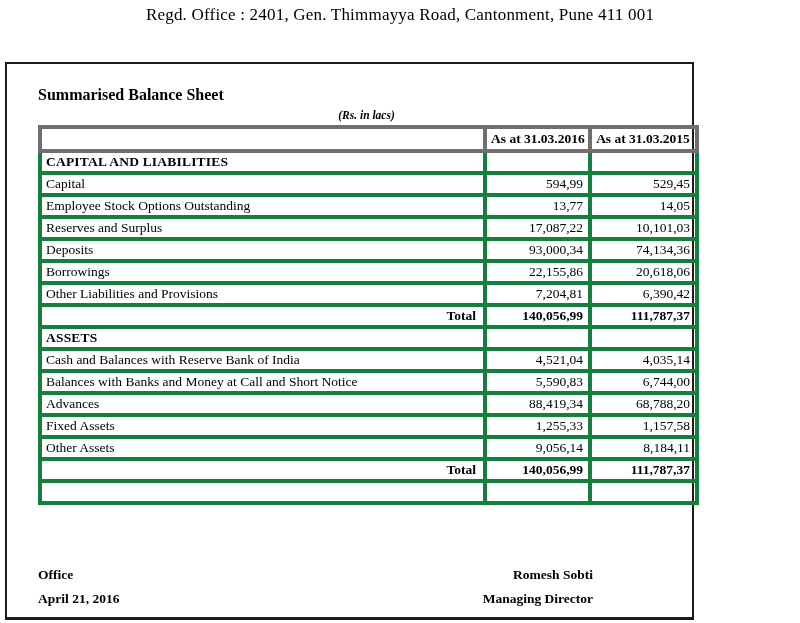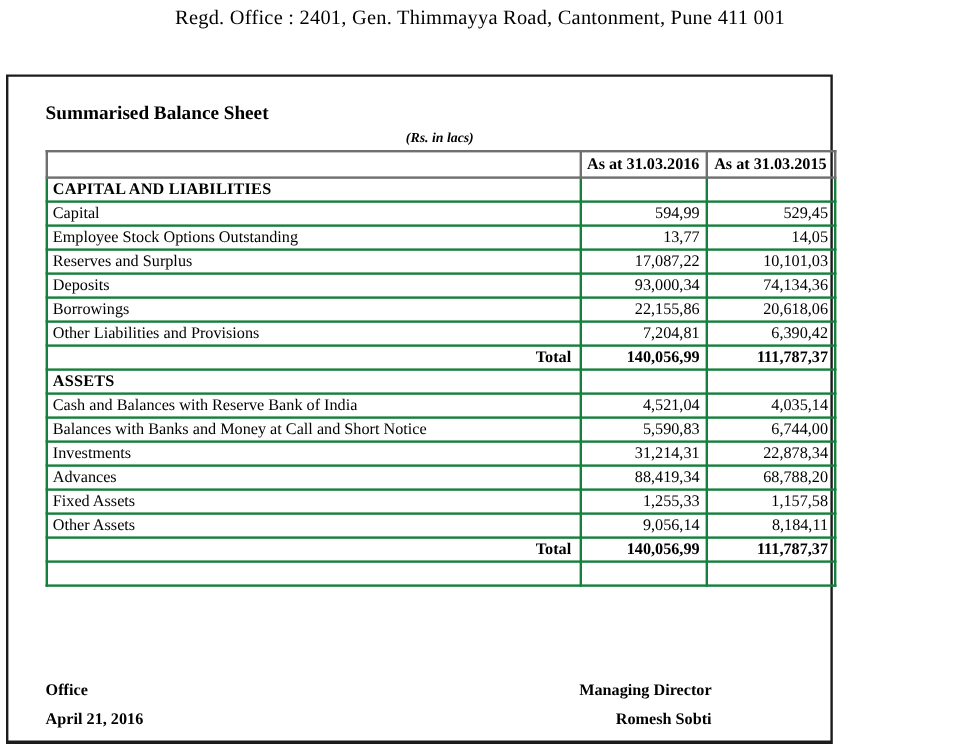--- a/index.html
+++ b/index.html
@@ -70,21 +70,21 @@
     width: 657px;
     table-layout: fixed;
     border-collapse: collapse;
   }
   table.balance-sheet col.c-label { width: 445px; }
   table.balance-sheet col.c-2016  { width: 105px; }
   table.balance-sheet col.c-2015  { width: 107px; }
 
   table.balance-sheet th,
   table.balance-sheet td {
-    border: 2px solid #15803d;
+    border: 4px solid #15803d;
     font-size: 13.5px;
     height: 18px;
     line-height: 18px;
     padding: 0 5px 0 4px;
     overflow: hidden;
     white-space: nowrap;
   }
   table.balance-sheet th {
     font-weight: bold;
     text-align: center;
@@ -196,25 +196,20 @@
             <td class="cell-label">Cash and Balances with Reserve Bank of India</td>
             <td class="cell-2016">4,521,04</td>
             <td class="cell-2015">4,035,14</td>
           </tr>
           <tr class="row-data">
             <td class="cell-label">Balances with Banks and Money at Call and Short Notice</td>
             <td class="cell-2016">5,590,83</td>
             <td class="cell-2015">6,744,00</td>
           </tr>
           <tr class="row-data">
-            <td class="cell-label">Investments</td>
-            <td class="cell-2016">31,214,31</td>
-            <td class="cell-2015">22,878,34</td>
-          </tr>
-          <tr class="row-data">
             <td class="cell-label">Advances</td>
             <td class="cell-2016">88,419,34</td>
             <td class="cell-2015">68,788,20</td>
           </tr>
           <tr class="row-data">
             <td class="cell-label">Fixed Assets</td>
             <td class="cell-2016">1,255,33</td>
             <td class="cell-2015">1,157,58</td>
           </tr>
           <tr class="row-data">
@@ -235,17 +230,17 @@
         </tbody>
     </table>
   </div>
 
   <div class="footer-left">
     <div>Office</div>
     <div>April 21, 2016</div>
   </div>
 
   <div class="footer-right">
+    <div>Romesh Sobti</div>
     <div>Managing Director</div>
-    <div>Romesh Sobti</div>
   </div>
 
 </div>
 
 </body></html>

